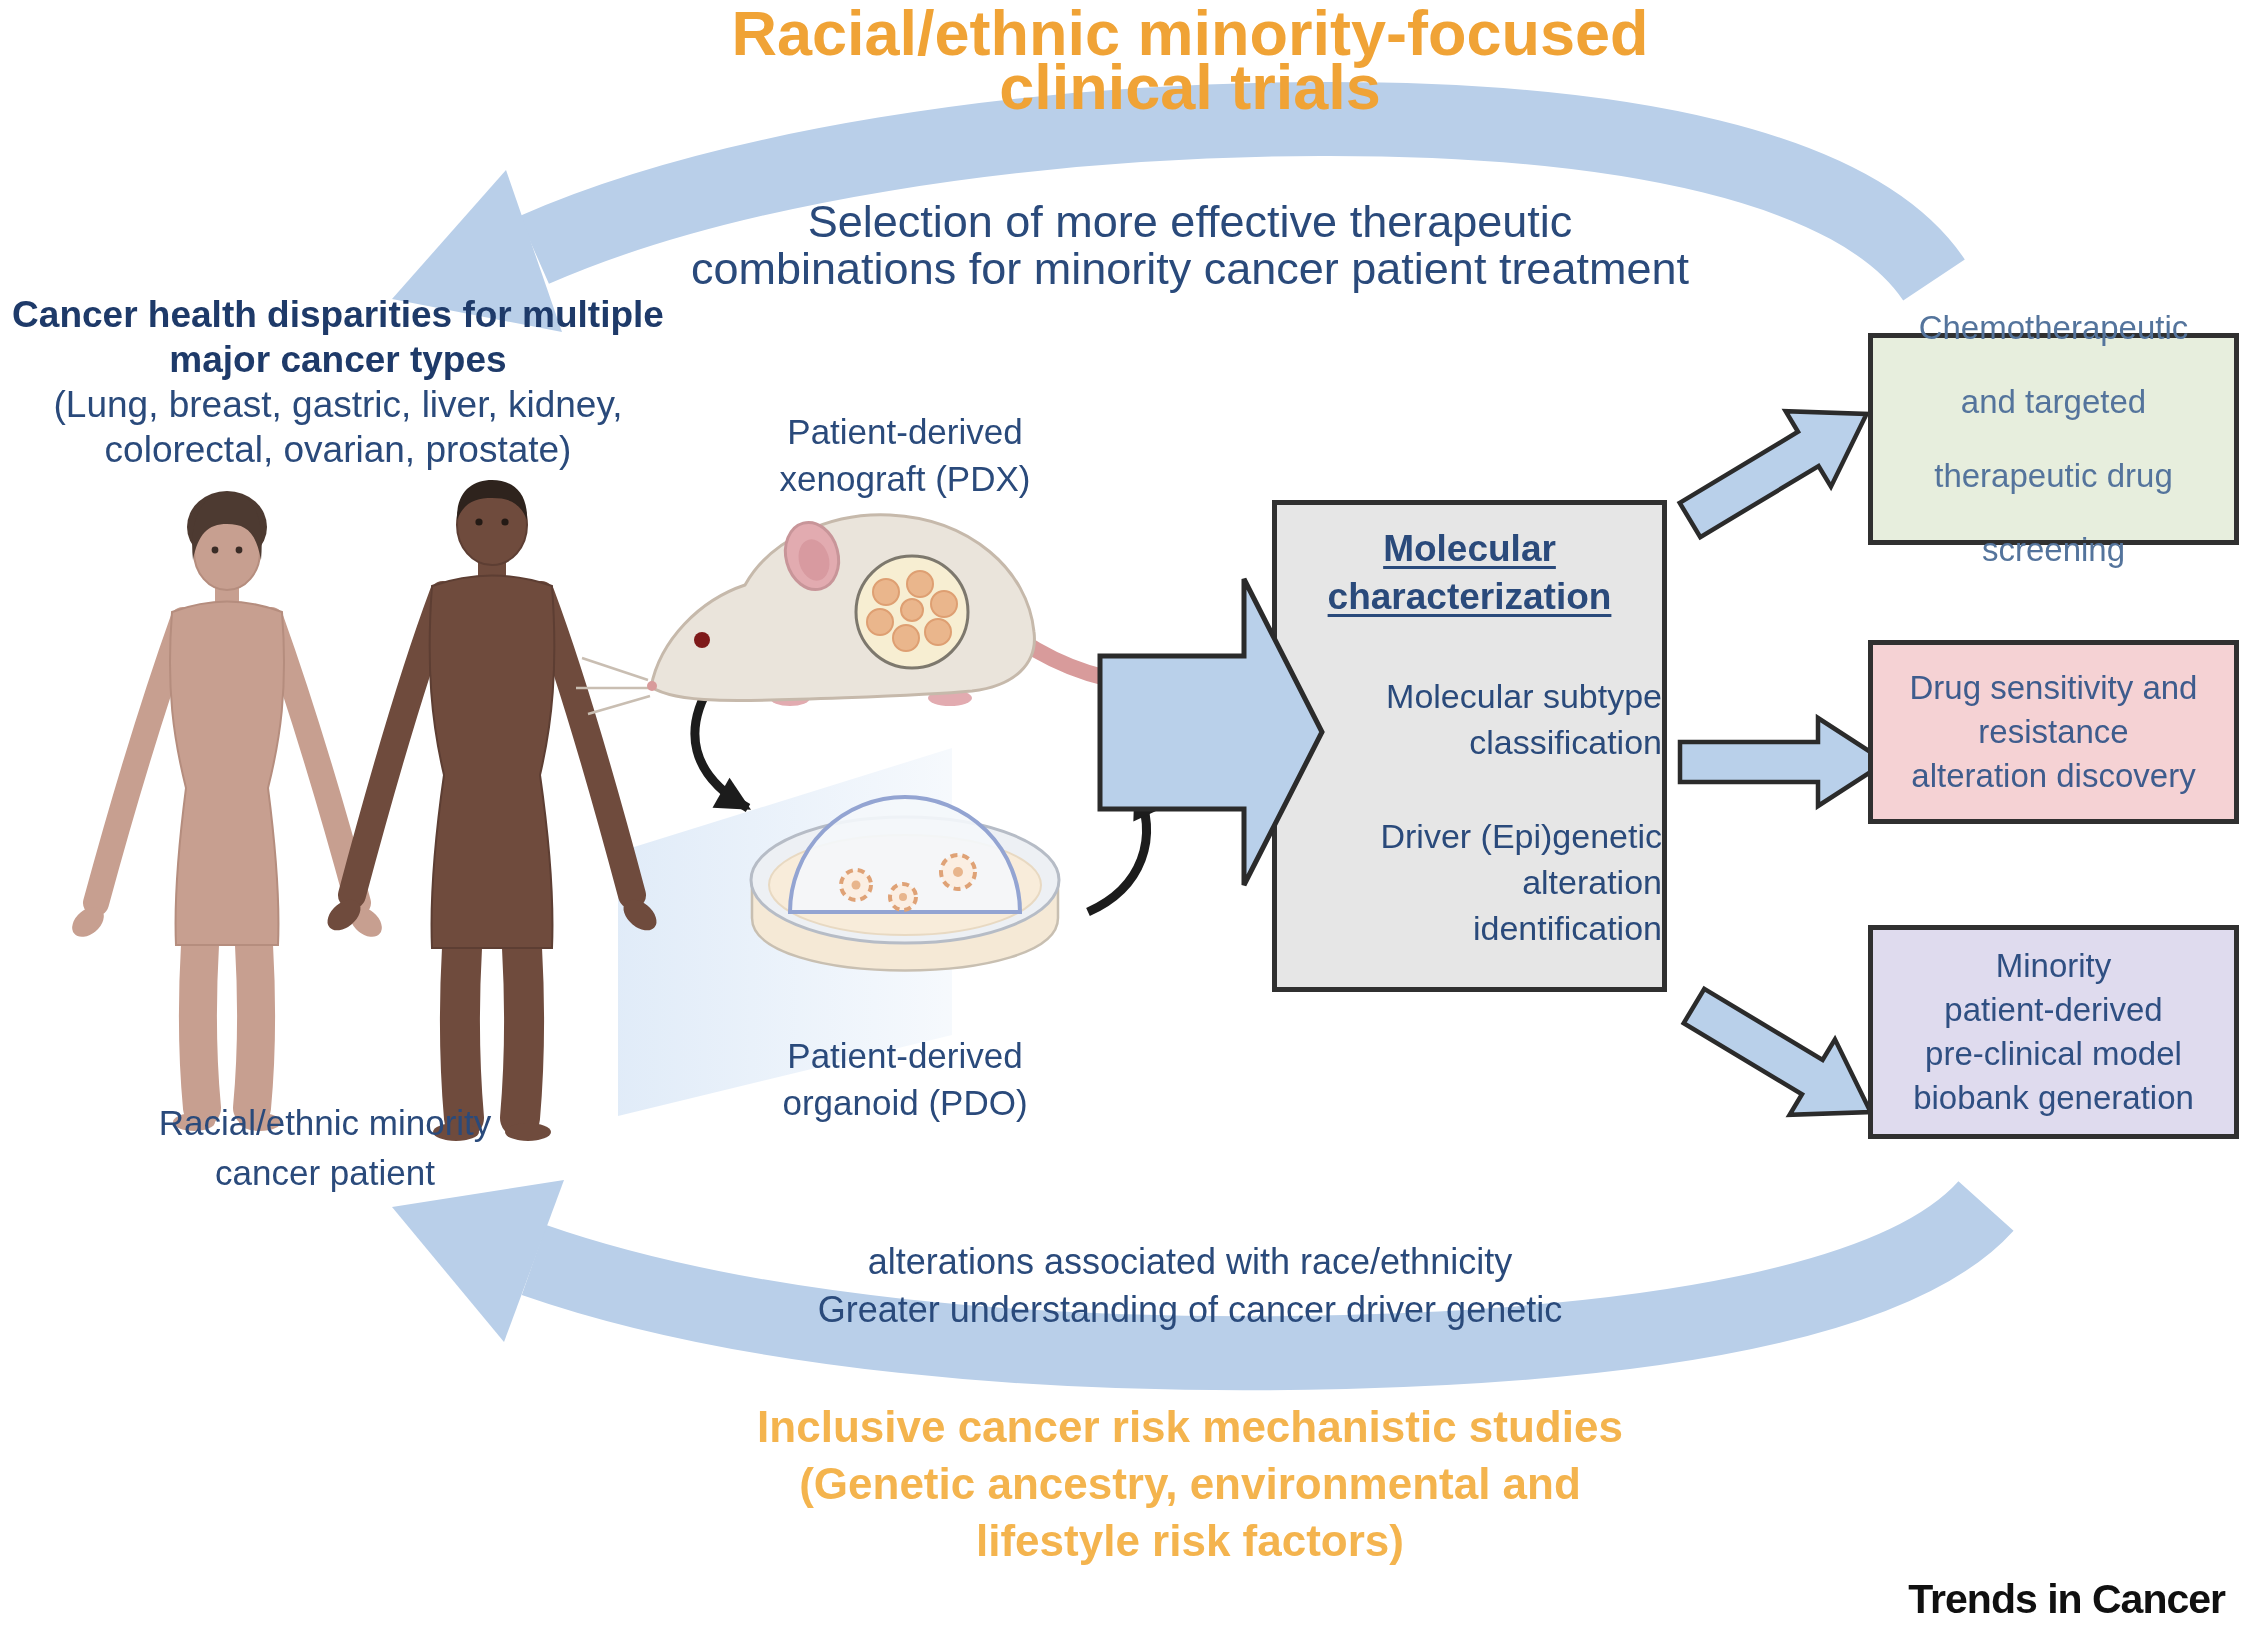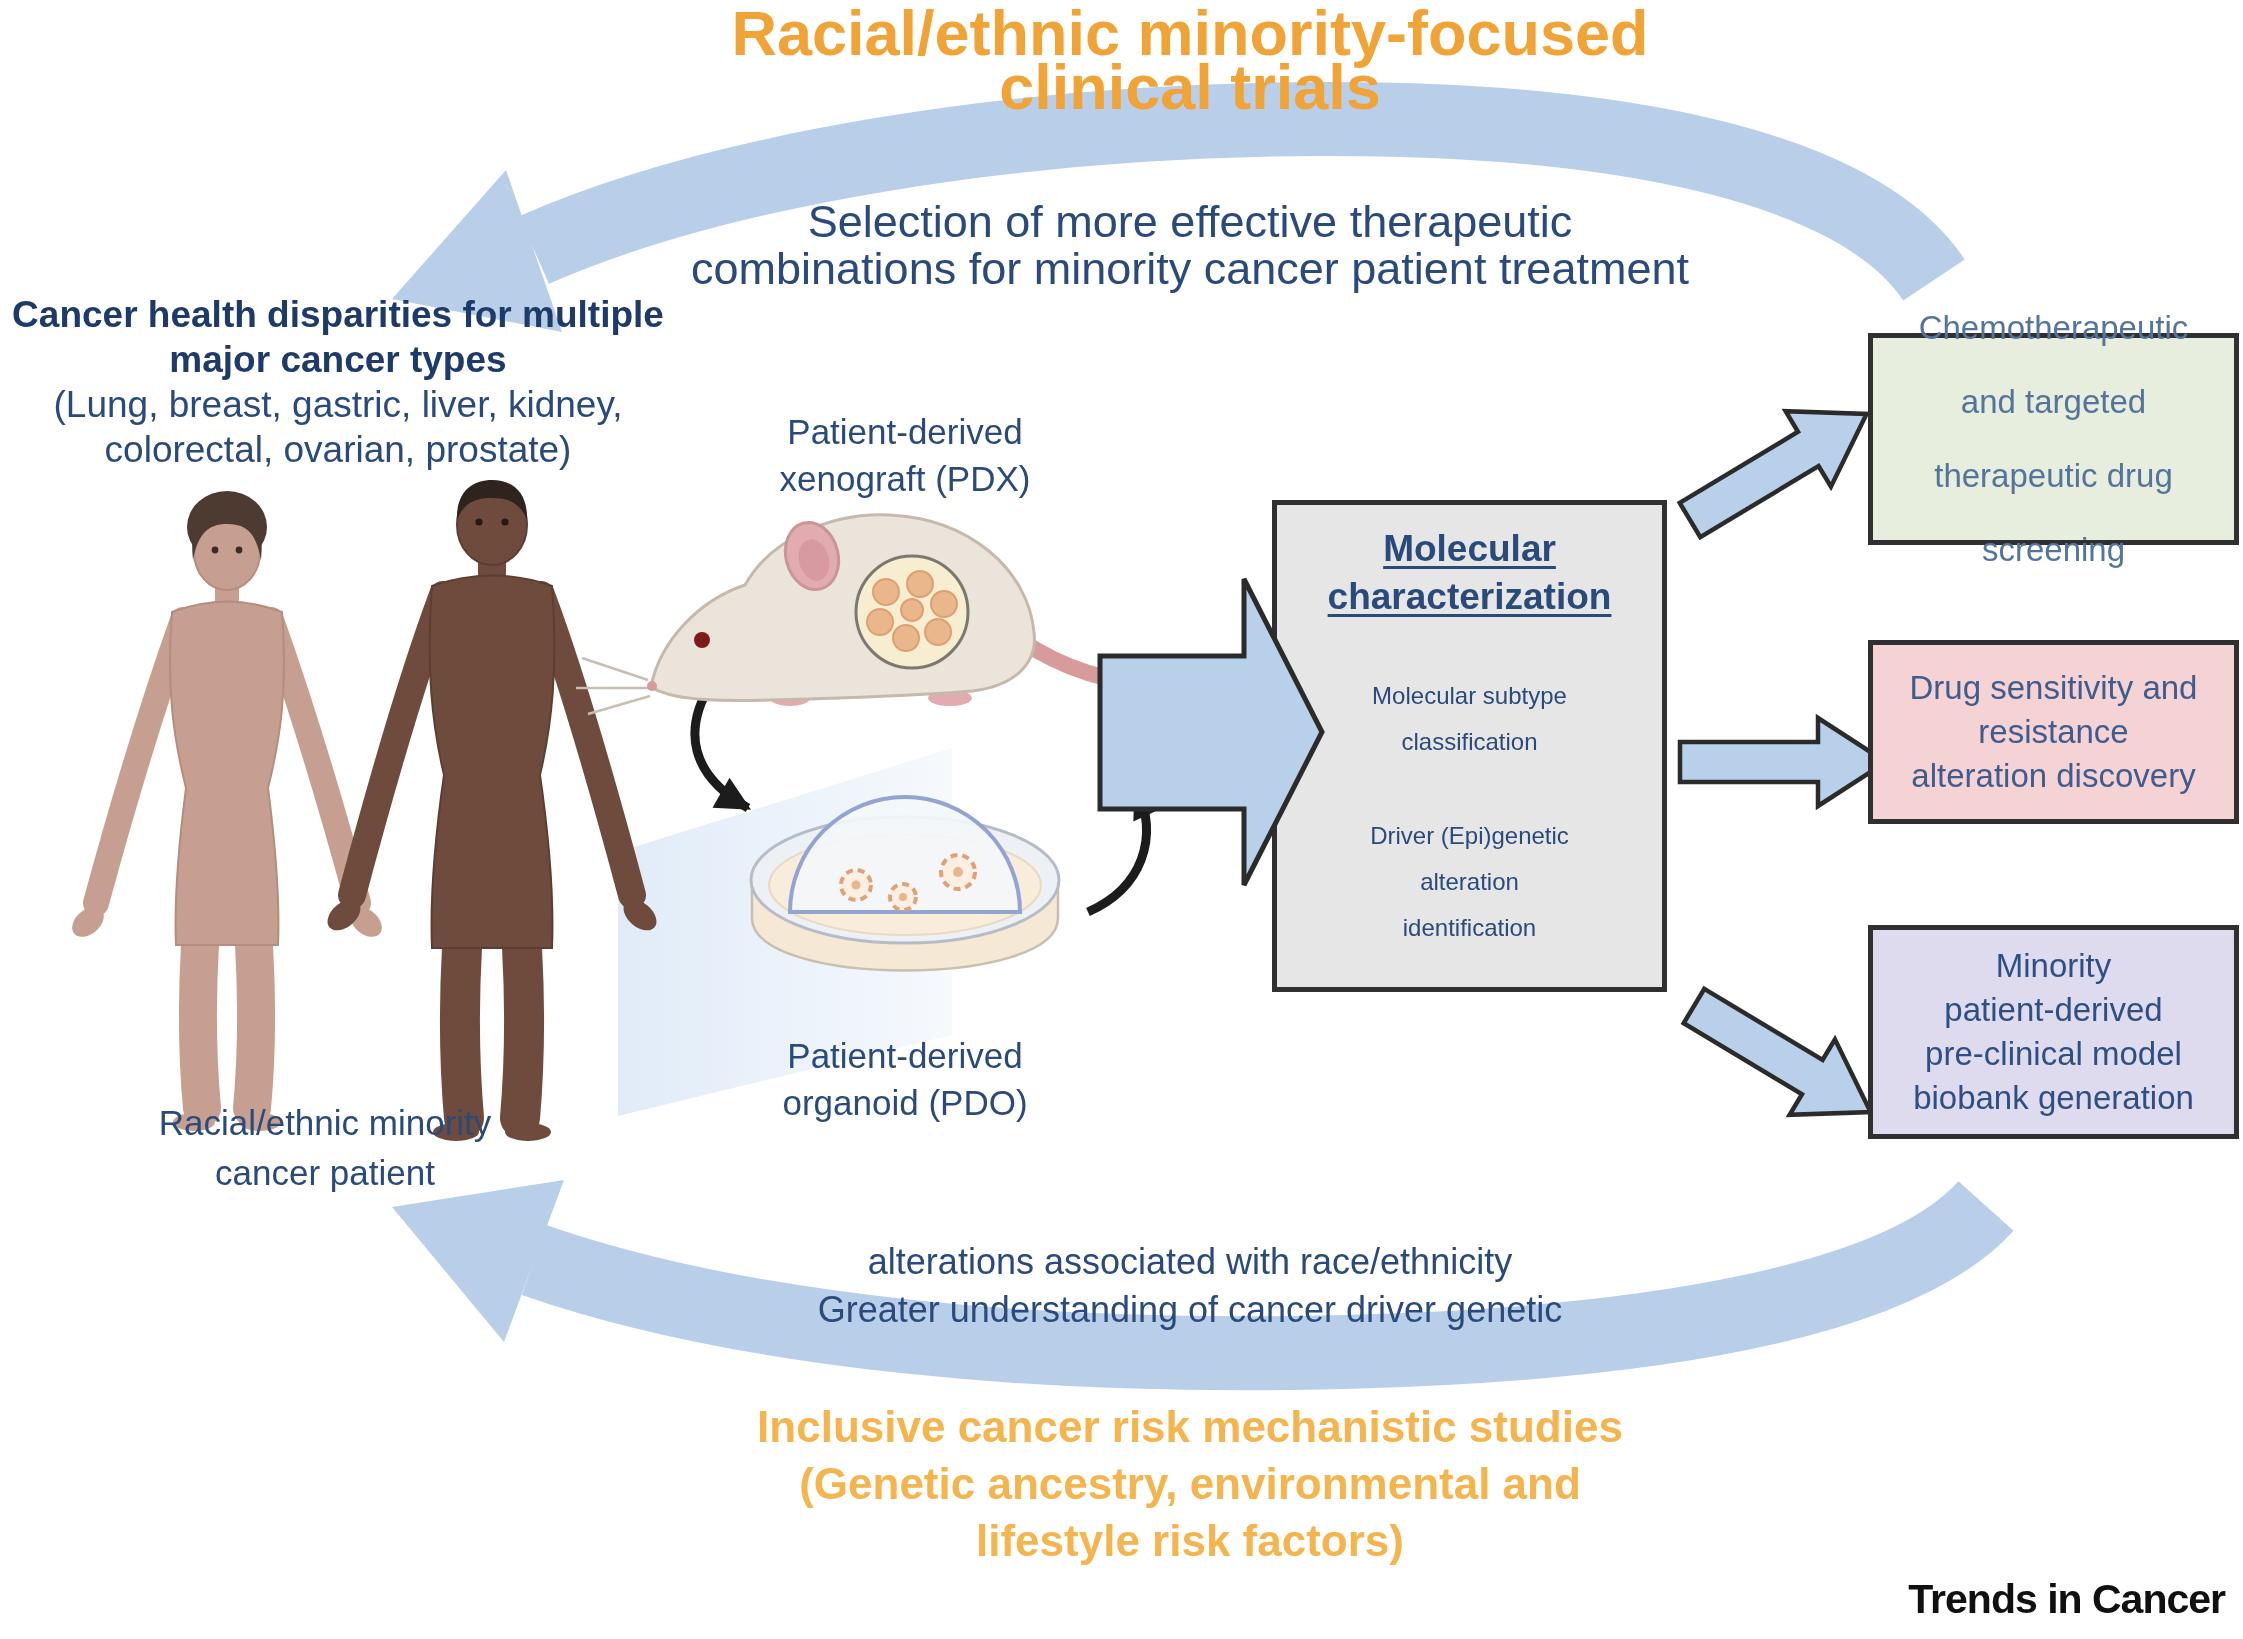--- a/index.html
+++ b/index.html
@@ -14,21 +14,21 @@
   .left-head{left:0px;top:292px;width:676px;font-size:37px;line-height:45px;color:var(--navy,#2a4a7b);}
   .left-head .b{font-weight:700;color:var(--navy-dark,#1e3a69);}
   .pdx-label{left:690px;top:408px;width:430px;font-size:35px;line-height:47px;color:var(--navy,#2a4a7b);}
   .pdo-label{left:680px;top:1032px;width:450px;font-size:35px;line-height:47px;color:var(--navy,#2a4a7b);}
   .patients-cap{left:85px;top:1098px;width:480px;font-size:35px;line-height:50px;color:var(--navy,#2a4a7b);}
   .mol-box{position:absolute;left:1272px;top:500px;width:385px;height:482px;z-index:1;
            background:var(--gray-box-bg,#e6e6e6);border:5px solid var(--box-border,#303030);
            text-align:center;color:var(--navy,#2a4a7b);}
   .mol-title{margin-top:20px;font-size:37px;font-weight:700;line-height:48px;}
   .mol-title div{text-decoration:underline;text-decoration-thickness:3px;text-underline-offset:5px;}
-  .mol-item{font-size:24px;line-height:46px;}
+  .mol-item{font-size:34px;line-height:46px;text-align:right;}
   .mi1{margin-top:52px;}
   .mi2{margin-top:48px;}
   .obox{position:absolute;left:1868px;display:flex;flex-direction:column;justify-content:center;
         align-items:center;border:5px solid var(--box-border,#303030);z-index:1;
         font-size:33px;line-height:44px;text-align:center;}
   .obox.chemo{top:333px;width:361px;height:202px;background:var(--green-box-bg,#e7eedd);
               color:var(--green-box-text,#54749c);gap:30px;}
   .obox.sens{top:640px;width:361px;height:174px;background:var(--pink-box-bg,#f5d2d4);
              color:var(--pink-box-text,#3e5c8d);}
   .obox.bio{top:925px;width:361px;height:204px;background:var(--purple-box-bg,#dfdbee);

